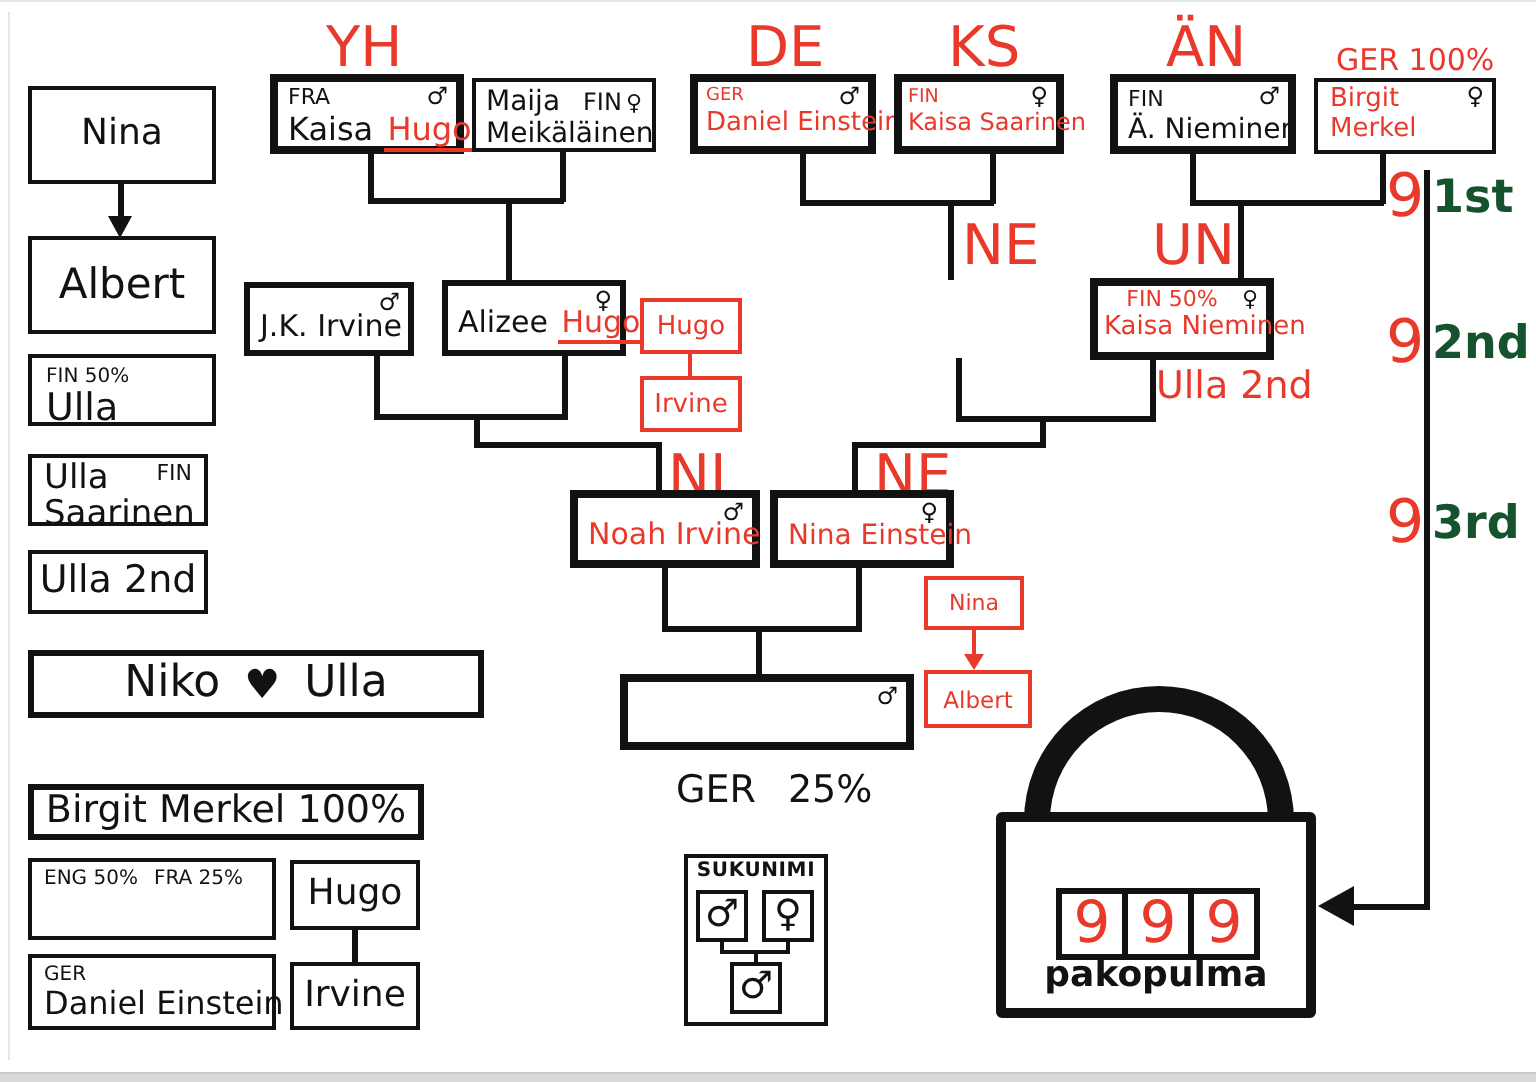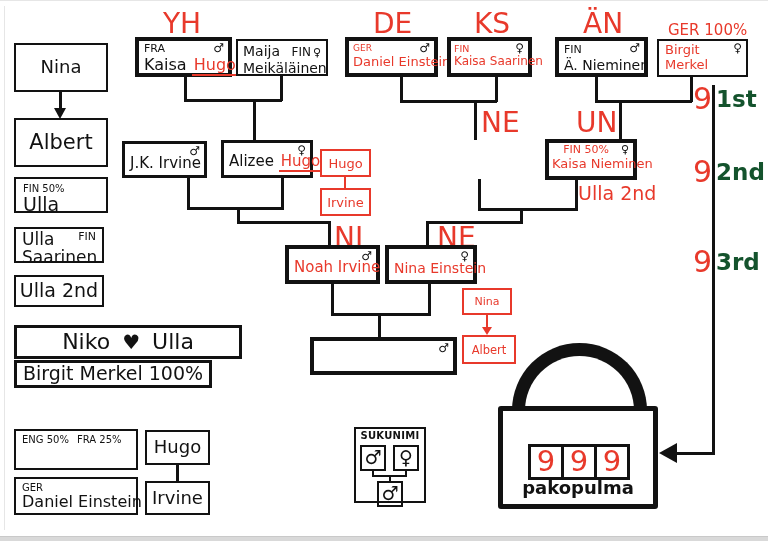--- a/index.html
+++ b/index.html
@@ -116,20 +116,23 @@
   </div>
 
   <div class="pbox b45" style="left:385px;top:245px;width:92px;height:39px;">
     <span class="gender">♀</span>
     <div class="red" style="position:absolute;bottom:4px;left:5px;font-size:14px;white-space:nowrap;">Nina Einstein</div>
   </div>
 
   <div class="pbox b4" style="left:310px;top:337px;width:147px;height:38px;">
     <span class="gender">♂</span>
   </div>
+  <div class="abs" style="left:338px;top:384px;font-size:19px;">
+    <span>GER</span><span style="display:inline-block;width:16px;"></span><span>25%</span>
+  </div>
 
   <div class="rbox" style="left:320px;top:149px;width:51px;height:28px;font-size:13px;">
       <span>Hugo</span>
     </div>
   <div class="rln" style="left:344px;top:177px;width:2px;height:11px;"></div>
   <div class="rbox" style="left:320px;top:188px;width:51px;height:28px;font-size:13px;">
       <span>Irvine</span>
     </div>
 
   <div class="rbox" style="left:462px;top:288px;width:50px;height:27px;font-size:11px;">
@@ -202,21 +205,21 @@
   </div>
 
   <div class="pbox b3" style="left:14px;top:325px;width:228px;height:34px;">
     <div class="ctr" style="font-size:22px;gap:12px;">
       <span>Niko</span>
       <span style="font-size:20px;">♥</span>
       <span>Ulla</span>
     </div>
   </div>
 
-  <div class="pbox b3" style="left:14px;top:360px;width:198px;height:28px;">
+  <div class="pbox b3" style="left:14px;top:392px;width:198px;height:28px;">
     <div class="ctr" style="font-size:19px;">Birgit Merkel 100%</div>
   </div>
 
   <div class="pbox" style="left:14px;top:429px;width:124px;height:41px;padding:3px 6px;">
     <div style="font-size:10px;line-height:1.2;">
       <span>ENG 50%</span><span style="display:inline-block;width:8px;"></span><span>FRA 25%</span>
     </div>
   </div>
 
   <div class="pbox" style="left:145px;top:430px;width:65px;height:35px;">
@@ -236,21 +239,21 @@
   <div class="ln" style="left:676px;top:452px;width:38px;height:2.5px;"></div>
   <div class="arrow-left" style="left:659px;top:443px;"></div>
 
   <div class="rank-digit" style="left:693px;top:84px;">9</div>
   <div class="rank-label" style="left:716px;top:88px;">1st</div>
   <div class="rank-digit" style="left:693px;top:157px;">9</div>
   <div class="rank-label" style="left:716px;top:161px;">2nd</div>
   <div class="rank-digit" style="left:693px;top:247px;">9</div>
   <div class="rank-label" style="left:716px;top:251px;">3rd</div>
 
-  <div class="pbox" style="left:354px;top:427px;width:72px;height:76px;">
+  <div class="pbox" style="left:342px;top:427px;width:72px;height:86px;">
     <div style="position:absolute;top:1px;left:0;width:100%;text-align:center;font-size:10px;font-weight:bold;letter-spacing:0.3px;">SUKUNIMI</div>
     <div class="sq" style="left:4px;top:16px;">
         <span>♂</span>
       </div>
     <div class="sq" style="left:37px;top:16px;">
         <span>♀</span>
       </div>
     <div class="ln" style="left:16px;top:42px;width:2px;height:6px;"></div>
     <div class="ln" style="left:49px;top:42px;width:2px;height:6px;"></div>
     <div class="ln" style="left:16px;top:46px;width:35px;height:2px;"></div>

